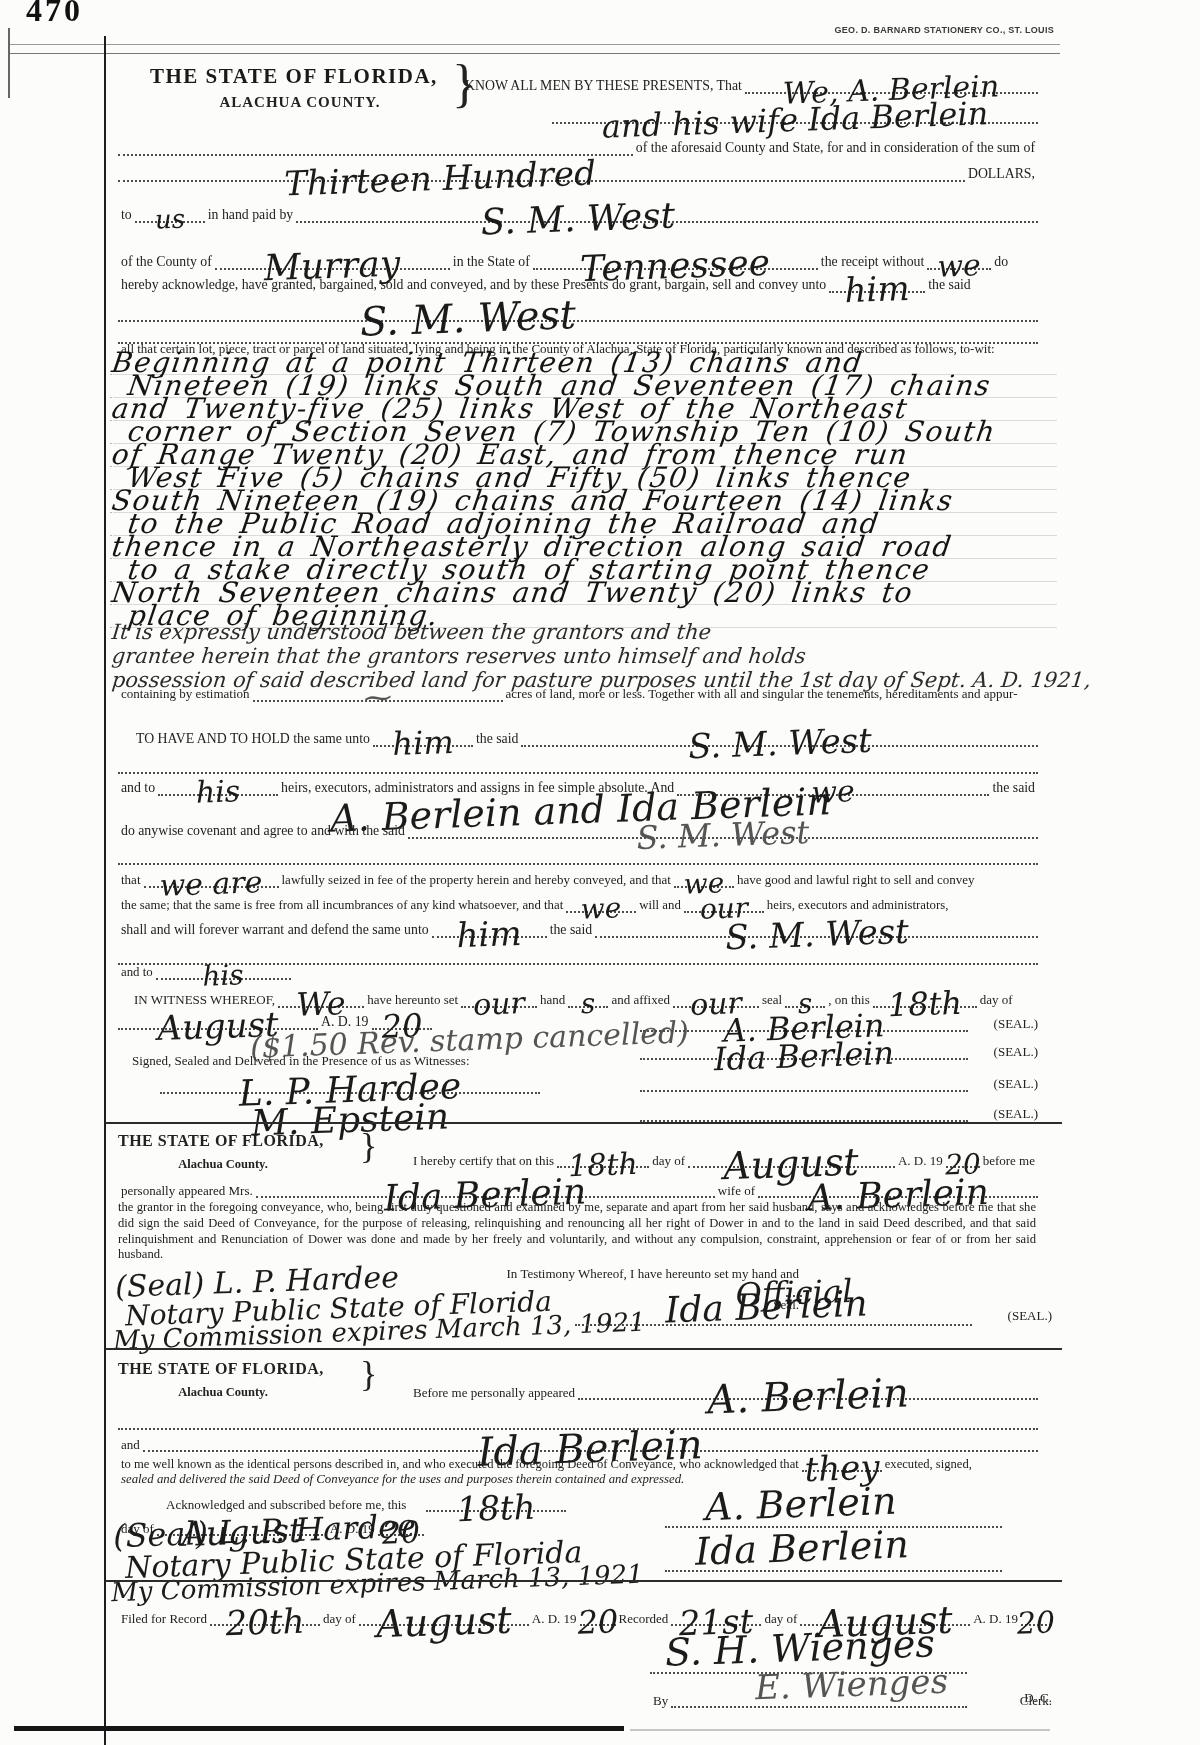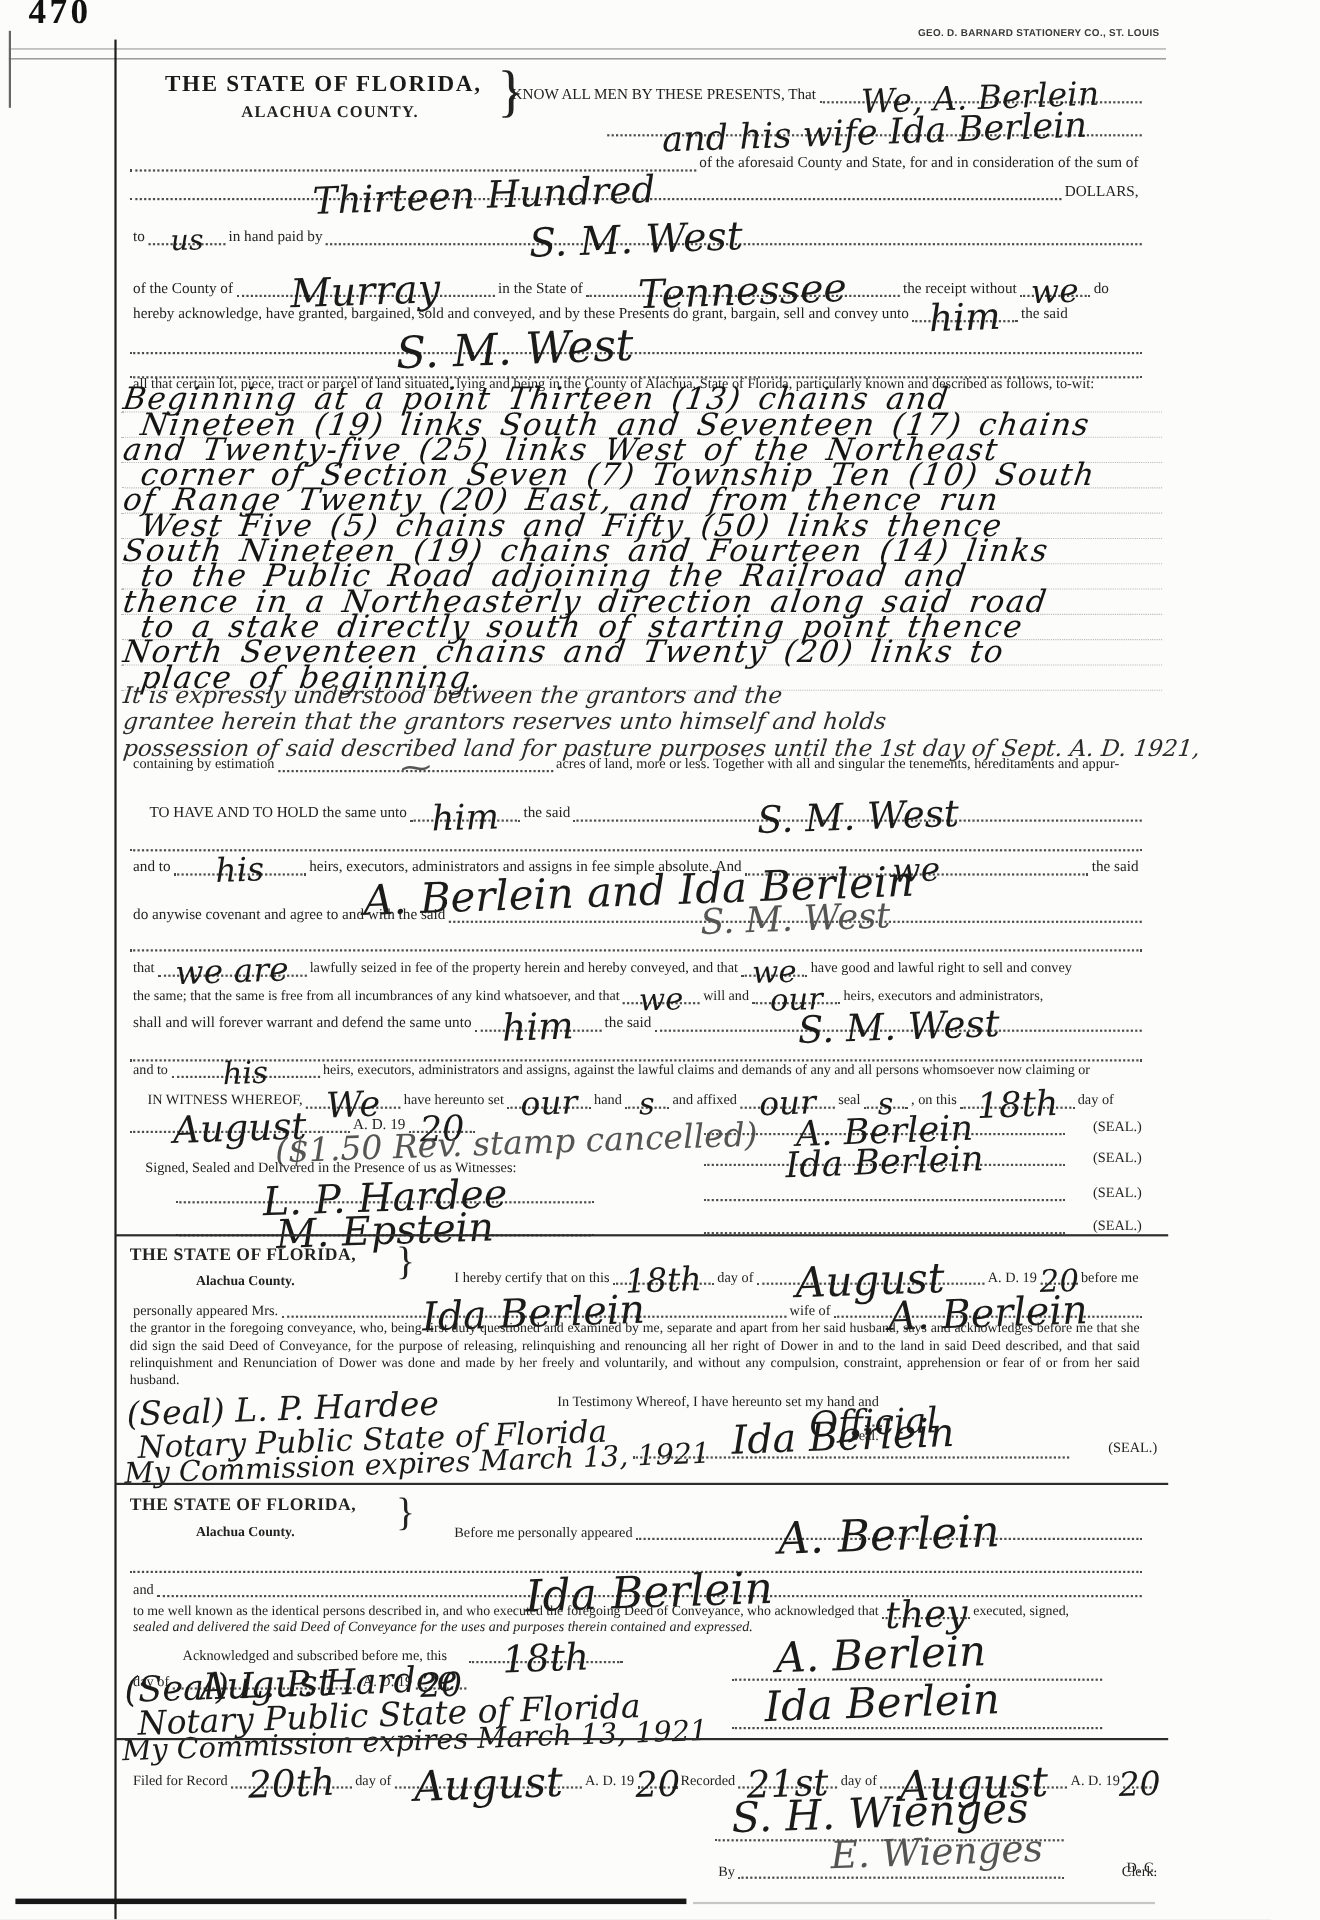--- a/index.html
+++ b/index.html
@@ -254,21 +254,20 @@
 
   <div class="ln" style="top:949px;">
     <span class="fill"></span>
   </div>
 
   <div class="ln" style="top:964px;font-size:12.8px;">
     <span class="t">and to</span>
     <span class="fill" style="flex:0 0 135px;">
       <span class="hw h28">his</span>
     </span>
-    <span class="t">heirs, executors, administrators and assigns, against the lawful claims and demands of any and all persons whomsoever now claiming or</span>
   </div>
 
 
   <div class="ln sm" style="top:992px;">
     <span class="t" style="padding-left:16px;">IN WITNESS WHEREOF,</span>
     <span class="fill" style="flex:0 0 86px;">
       <span class="hw h32">We</span>
     </span>
     <span class="t">have hereunto set</span>
     <span class="fill" style="flex:0 0 76px;">

